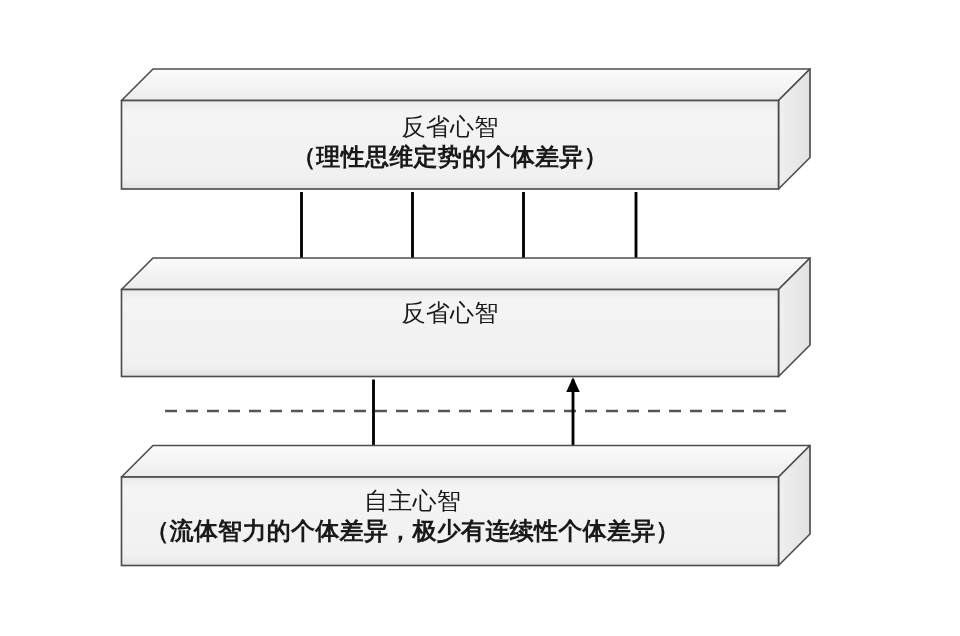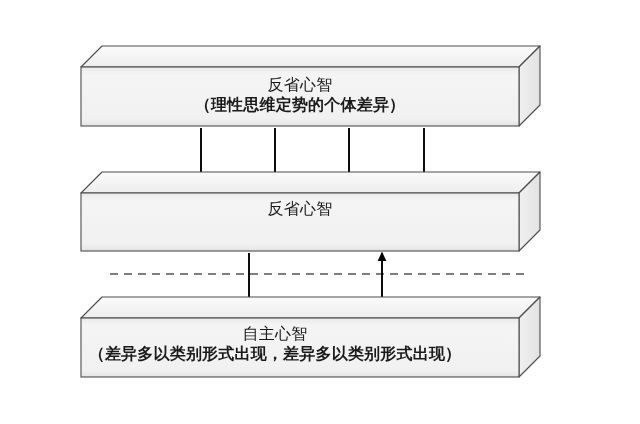--- a/index.html
+++ b/index.html
@@ -110,16 +110,16 @@
     <div class="box-title">反省心智</div>
     <div class="box-subtitle">（理性思维定势的个体差异）</div>
   </div>
 
   <div class="box-text" id="mid-box-text">
     <div class="box-title">反省心智</div>
   </div>
 
   <div class="box-text" id="bot-box-text">
     <div class="box-title">自主心智</div>
-    <div class="box-subtitle">（差异多以类别形式出现，差异多以类别形式出现）</div>
+    <div class="box-subtitle">（流体智力的个体差异，极少有连续性个体差异）</div>
   </div>
 
 </div>
 
 </body></html>

